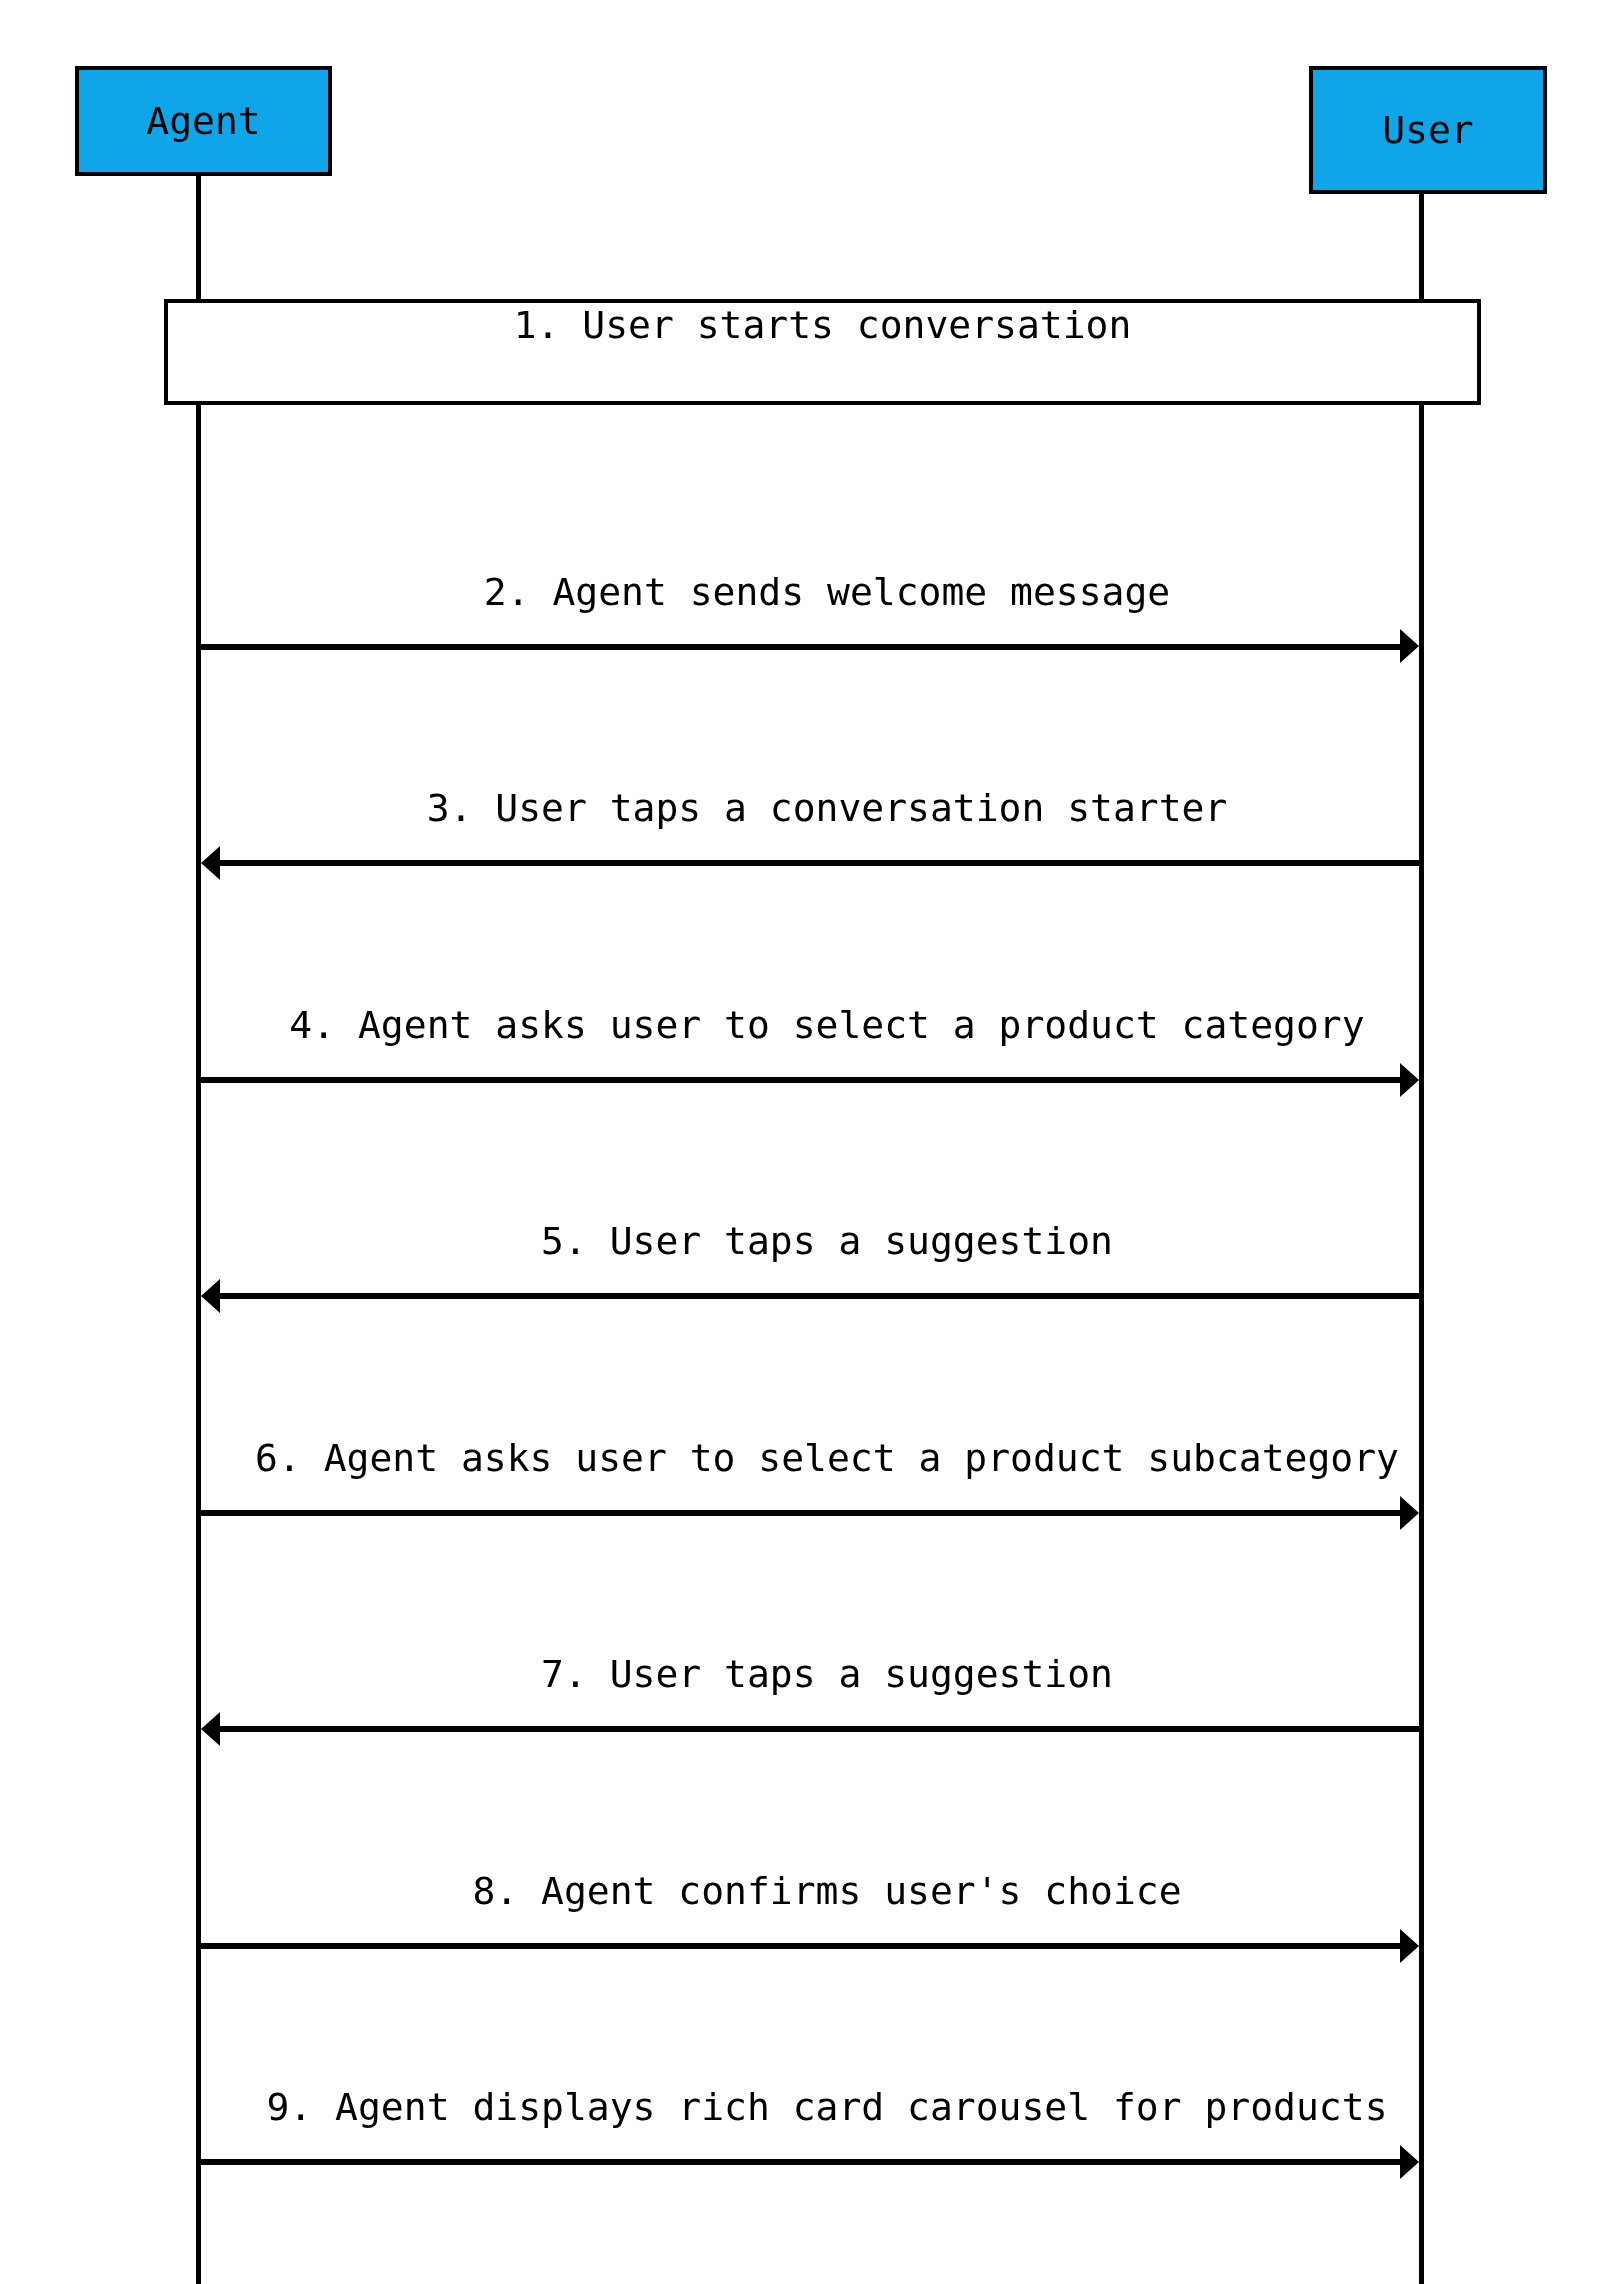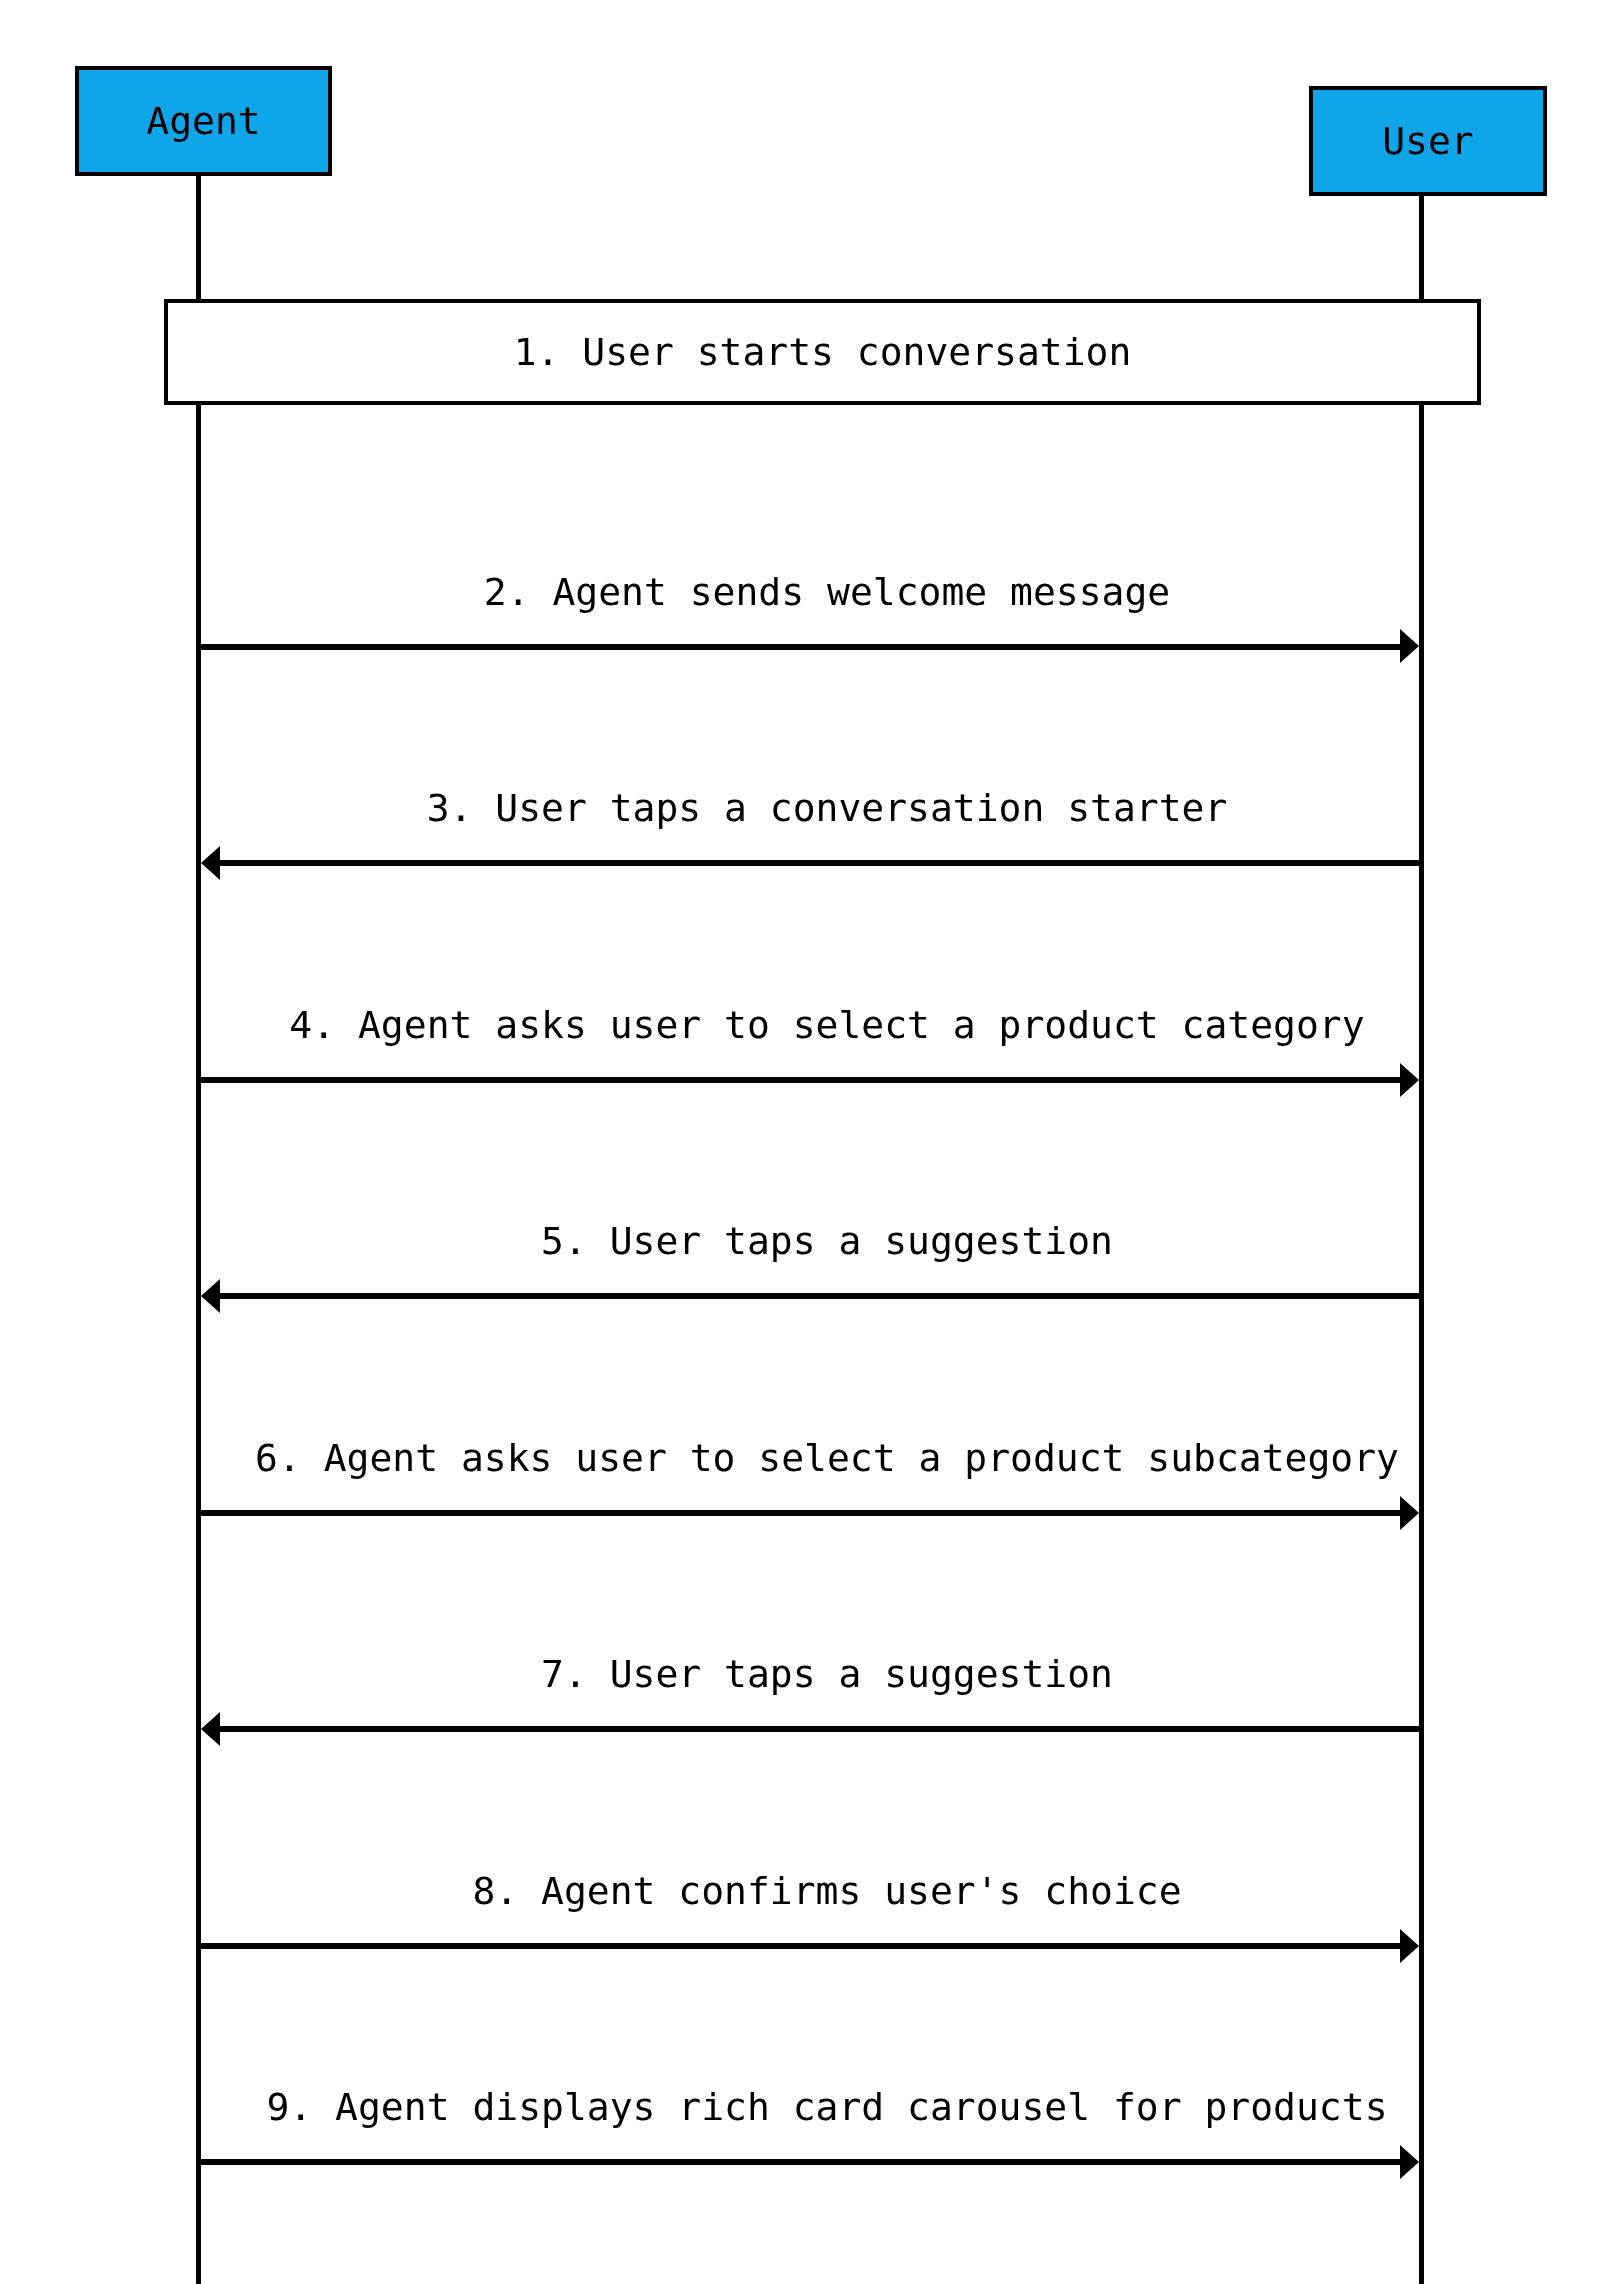--- a/index.html
+++ b/index.html
@@ -34,21 +34,21 @@
   .note-box {
     position: absolute;
     box-sizing: border-box;
     left: 164px;
     top: 299px;
     width: 1317px;
     height: 106px;
     border: 4.6px solid #000;
     background: #fff;
     display: flex;
-    align-items: center;
+    align-items: flex-start;
     justify-content: center;
     font-size: 38px;
     z-index: 2;
   }
   .msg-label {
     position: absolute;
     left: 0;
     width: 1654px;
     text-align: center;
     font-size: 38px;
@@ -79,21 +79,21 @@
 <body>
 
 <div id="diagram">
 
   <div class="lifeline" style="left:196px;"></div>
   <div class="lifeline" style="left:1419px;"></div>
 
   <div class="actor-box" style="left:75px; top:66px; width:257px; height:110px;">
     <span>Agent</span>
   </div>
-  <div class="actor-box" style="left:1309px; top:66px; width:238px; height:110px;margin-top:20px;">
+  <div class="actor-box" style="left:1309px; top:66px; width:238px; height:128px;">
     <span>User</span>
   </div>
 
   <div class="note-box">
     <span>1. User starts conversation</span>
   </div>
 
   <div class="msg-label" style="top:569px;">2. Agent sends welcome message</div>
   <div class="msg-line to-right" style="top:644px;"></div>
   <div class="arrow-head to-right" style="top:629px;"></div>

